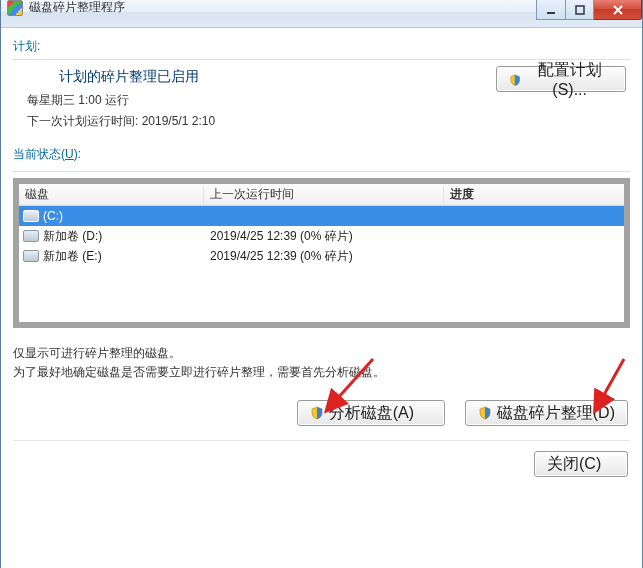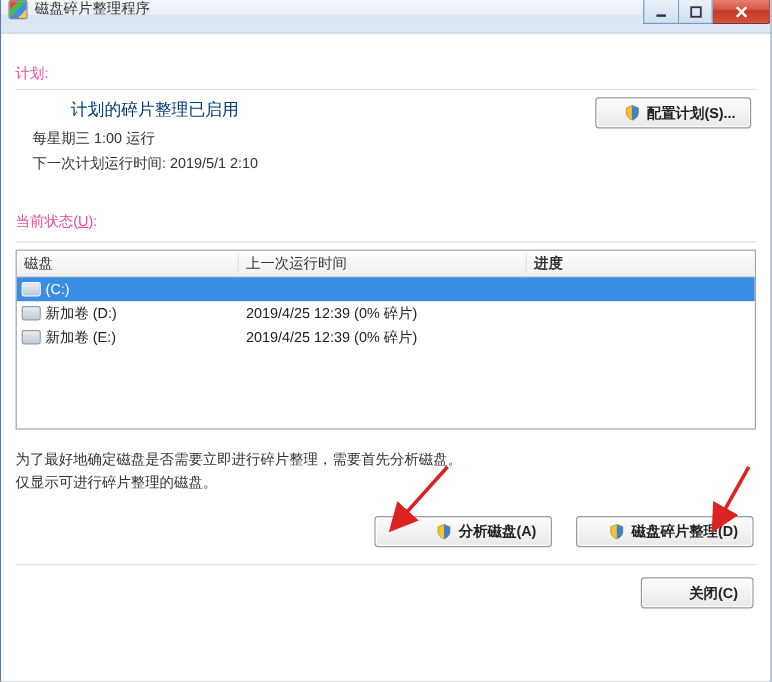--- a/index.html
+++ b/index.html
@@ -76,21 +76,21 @@
       linear-gradient(to right,transparent 20%,#4a4 20% 40%,transparent 40%),
       linear-gradient(to right,transparent 40%,#48d 40% 60%,transparent 60%),
       linear-gradient(to right,transparent 60%,#ec4 60% 80%,transparent 80%),
       linear-gradient(to right,transparent 80%,#c5c 80% 100%),
       #eee;
     border-radius: 3px;
   }
   .info-text { color: #333; line-height: 1.6; }
   .info-text a { color: #0066cc; text-decoration: underline; cursor: pointer; }
 
-  .section-label { color: #ec4899; margin: 17px 0 4px 0; }
+  .section-label { color: #0369a1; margin: 2px 0 4px 0; }
   .section-label .underline { text-decoration: underline; }
 
   .schedule-area {
     border-top: 1px solid #e0e0e0;
     padding: 8px 14px 10px 14px;
     position: relative;
   }
   .schedule-heading { font-size: 14px; color: #003a74; margin-bottom: 6px; margin-left: 32px; }
   .schedule-line { color: #333; margin: 4px 0; }
   .config-btn {
@@ -98,21 +98,21 @@
     width: 130px; height: 26px;
   }
 
   .status-box {
     border-top: 1px solid #e0e0e0;
     margin-top: 4px;
     flex: 1;
     display: flex; flex-direction: column;
   }
   .disk-list {
-    border: 1px solid #a3a3a3;
+    border: 6px solid #a3a3a3;
     height: 150px;
     overflow: auto;
     margin-top: 6px;
   }
   .disk-header {
     display: flex;
     background: linear-gradient(to bottom,#fdfdfd,#efefef);
     border-bottom: 1px solid #d4d4d4;
     height: 22px; align-items: center;
     font-size: 12px; color: #333;
@@ -149,26 +149,25 @@
     padding: 10px 2px 0 2px;
   }
 
   .wbtn {
     height: 26px;
     min-width: 94px;
     padding: 0 12px;
     background: linear-gradient(to bottom,#fdfdfd,#e8e8e8);
     border: 1px solid #9a9a9a;
     border-radius: 3px;
-    display: inline-flex; align-items: center; justify-content: flex-end;
+    display: inline-flex; align-items: center; justify-content: flex-start;
     gap: 5px;
-    font-size: 12px; color: #222;
+    font-size: 16px; color: #222;
     cursor: pointer;
     box-shadow: 0 0 0 1px #fff inset;
-    font-weight: bold;
   }
   .wbtn.wide { min-width: 148px; }
   .shield {
     width: 14px; height: 14px; display: inline-block;
   }
 
   .arrow {
     position: absolute;
     pointer-events: none;
   }
@@ -252,22 +251,22 @@
           <div class="cdisk">
               <span class="drive-icon"></span>
               <span>新加卷 (E:)</span>
             </div>
           <div class="clast">2019/4/25 12:39 (0% 碎片)</div>
           <div class="cprog"></div>
         </div>
       </div>
 
       <div class="hint">
+        <div>仅显示可进行碎片整理的磁盘。</div>
         <div>为了最好地确定磁盘是否需要立即进行碎片整理，需要首先分析磁盘。</div>
-        <div>仅显示可进行碎片整理的磁盘。</div>
       </div>
 
       <div class="action-row">
         <svg class="arrow" style="left:300px; top:-36px;" width="70" height="70">
           <defs>
               <marker id="ah1" markerWidth="8" markerHeight="8" refX="6" refY="4" orient="auto">
                 <path d="M0 0 L8 4 L0 8 Z" fill="#d22"></path>
               </marker>
             </defs>
           <path d="M60 5 L15 55" stroke="#d22" stroke-width="3" fill="none" marker-end="url(#ah1)"></path>

